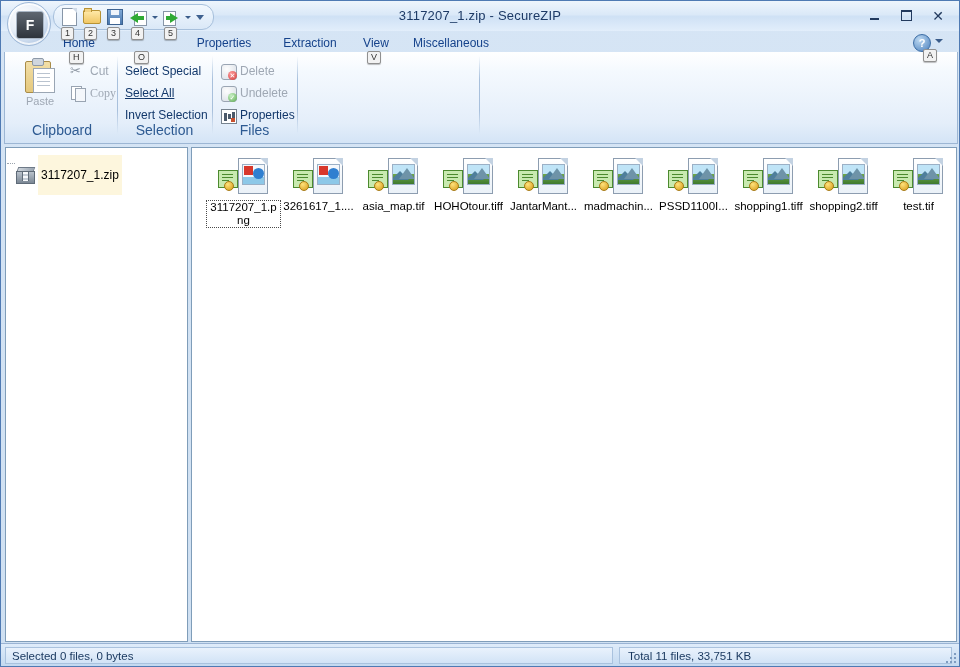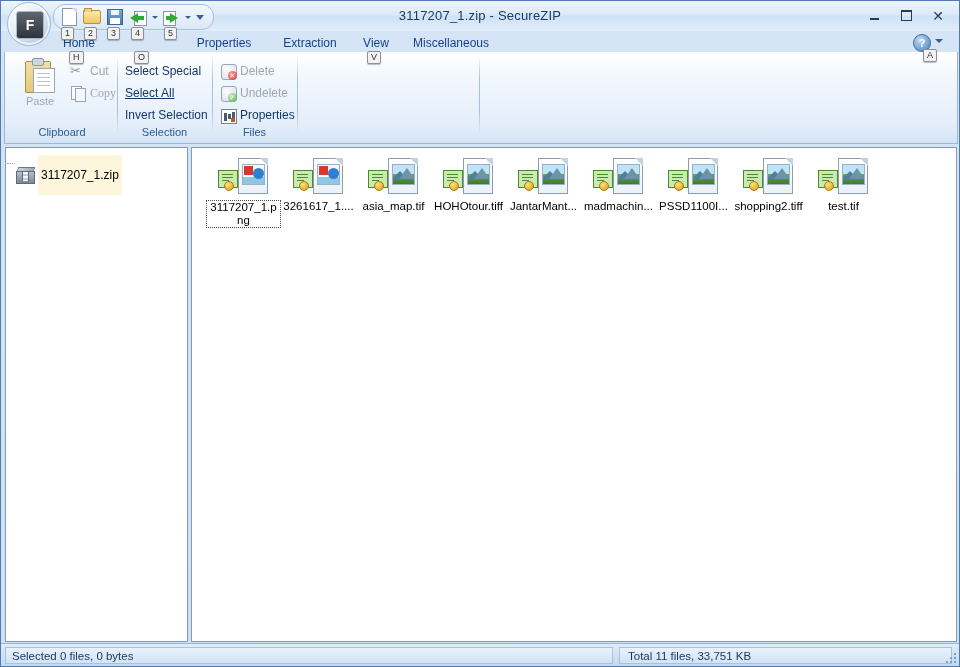--- a/index.html
+++ b/index.html
@@ -166,21 +166,21 @@
   .group {
     position: absolute; top: 2px; height: 86px;
     box-sizing: border-box;
   }
   .group-sep {
     position: absolute; top: 4px; width: 1px; height: 78px;
     background: linear-gradient(to bottom, rgba(160,185,215,0), #a8c0dc 30%, #a8c0dc 70%, rgba(160,185,215,0));
   }
   .group-label {
     position: absolute; bottom: 2px; left: 0; width: 100%;
-    text-align: center; font-size: 11px; color: #2d5a92;
+    text-align: center; font-size: 14px; color: #2d5a92;
   }
   .big-btn {
     position: absolute; display: flex; flex-direction: column;
     align-items: center; justify-content: flex-start;
     width: 54px; top: 4px;
   }
   .big-btn .lbl { font-size: 11px; margin-top: 3px; }
   .cmd {
     position: absolute; display: flex; align-items: center; gap: 4px;
     height: 20px; font-size: 12px; padding: 0 2px;
@@ -656,20 +656,34 @@
             <div class="doc-ic">
               <div class="thumb land"></div>
             </div>
             <div class="cert-ic">
               <i style="top:3px"></i>
               <i style="top:6px"></i>
               <i style="top:9px;width:7px"></i>
               <span class="cert-seal"></span>
             </div>
           </div>
+          <div class="file-label">shopping1.tiff</div>
+        </div>
+        <div class="file-item">
+          <div class="file-ic-wrap">
+            <div class="doc-ic">
+              <div class="thumb land"></div>
+            </div>
+            <div class="cert-ic">
+              <i style="top:3px"></i>
+              <i style="top:6px"></i>
+              <i style="top:9px;width:7px"></i>
+              <span class="cert-seal"></span>
+            </div>
+          </div>
           <div class="file-label">shopping2.tiff</div>
         </div>
         <div class="file-item">
           <div class="file-ic-wrap">
             <div class="doc-ic">
               <div class="thumb land"></div>
             </div>
             <div class="cert-ic">
               <i style="top:3px"></i>
               <i style="top:6px"></i>

